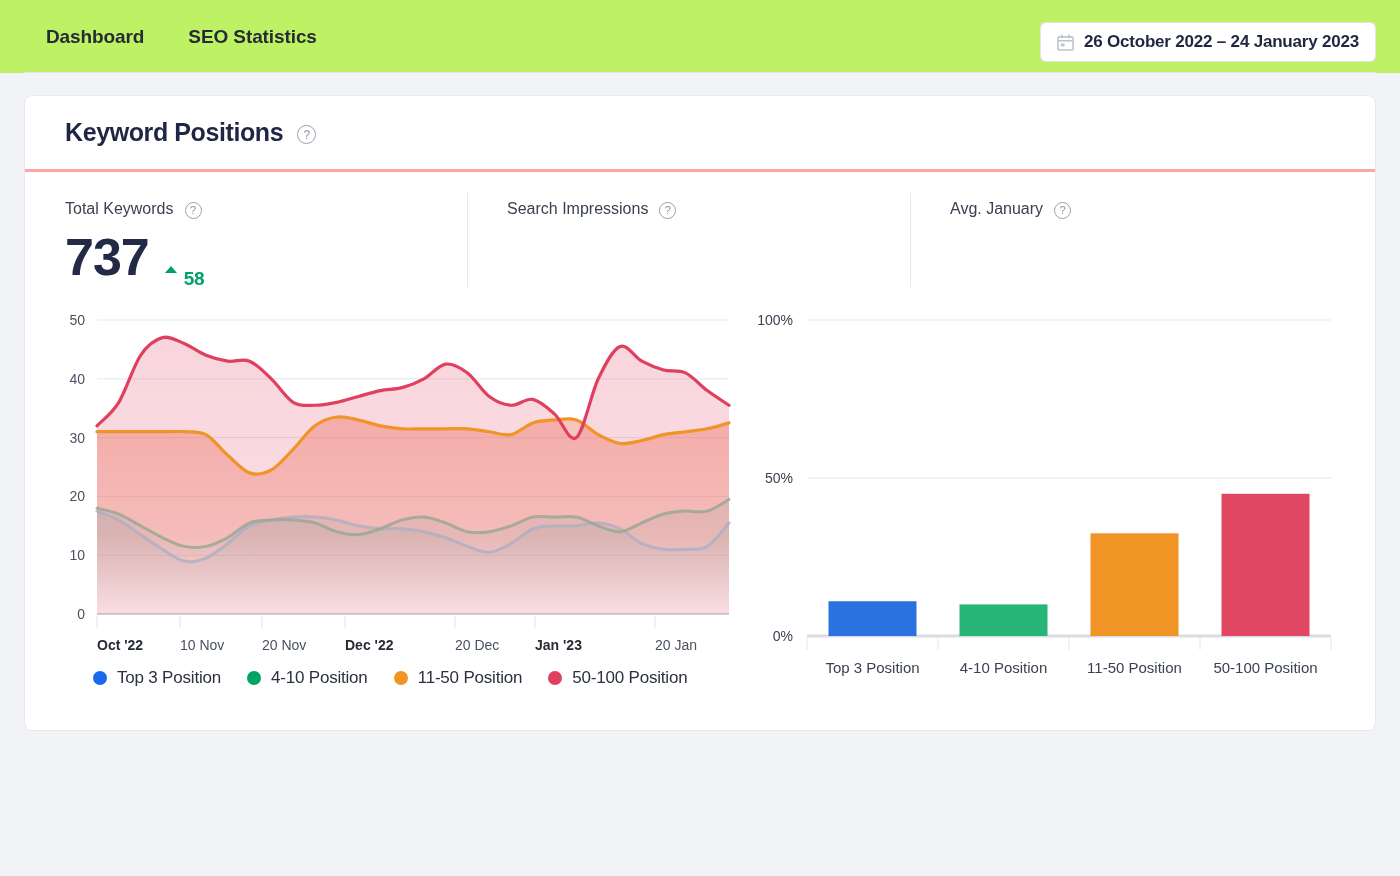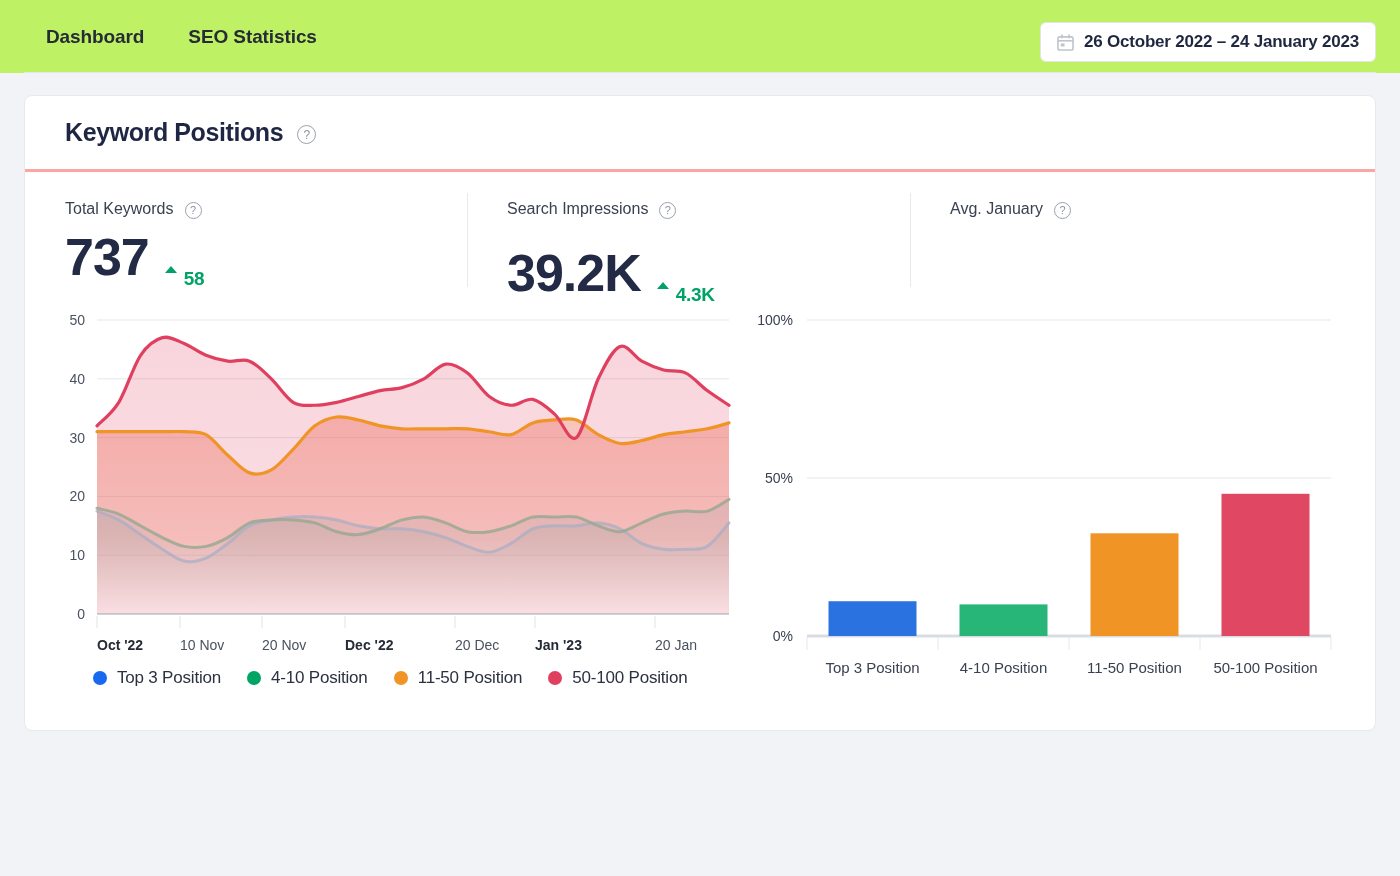--- a/index.html
+++ b/index.html
@@ -237,27 +237,20 @@
           <span class="up-tri"></span>
           <span>58</span>
         </span>
       </div>
     </div>
 
     <div class="stat">
       <div class="stat-label">
         <span>Search Impressions</span>
         <span class="help">?</span>
-      </div>
-      <div class="stat-value-row">
-        <span class="stat-value">39.2K</span>
-        <span class="stat-delta">
-          <span class="up-tri"></span>
-          <span>4.3K</span>
-        </span>
       </div>
     </div>
 
     <div class="stat">
       <div class="stat-label">
         <span>Avg. January</span>
         <span class="help">?</span>
       </div>
     </div>
   </div>

